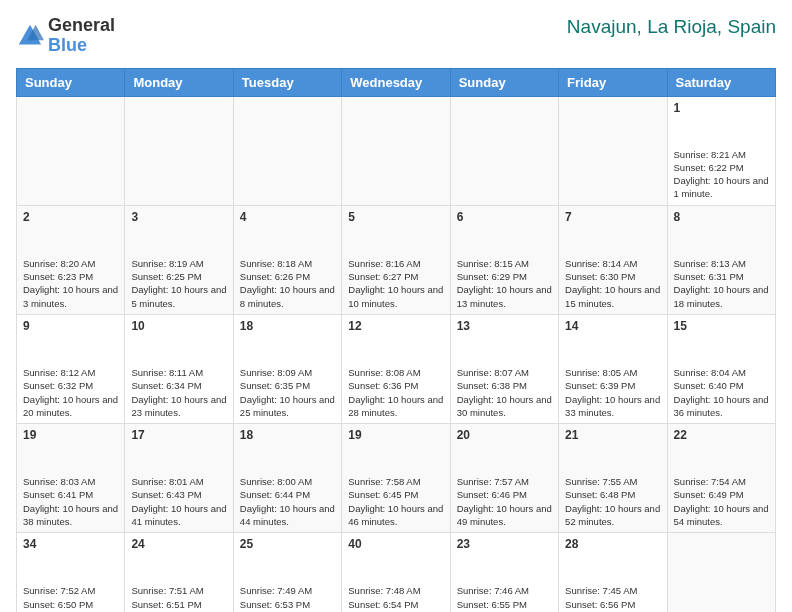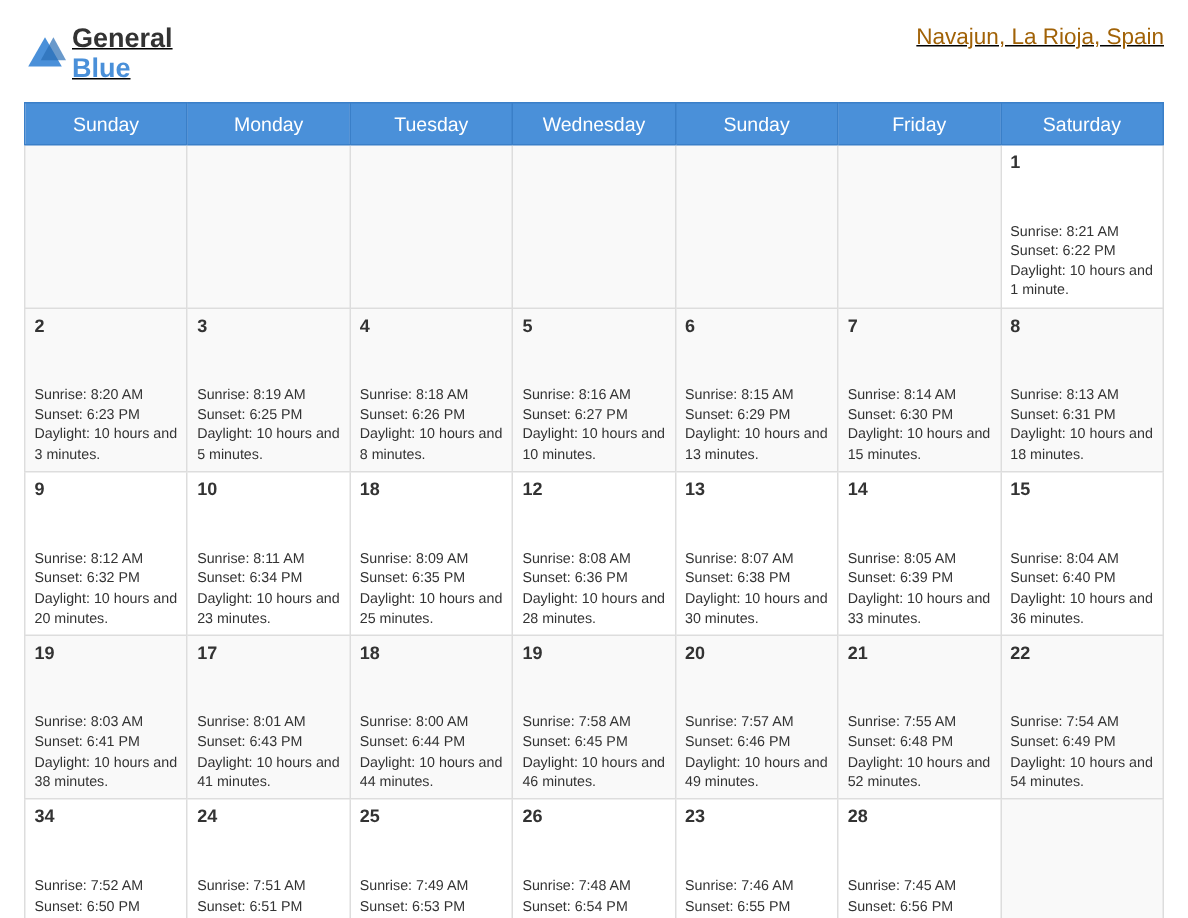--- a/index.html
+++ b/index.html
@@ -8,21 +8,20 @@
       background: #fff;
       width: 792px;
       min-height: 612px;
       padding: 16px;
     }
     .header {
       display: flex;
       justify-content: space-between;
       align-items: flex-start;
       margin-bottom: 12px;
-      text-decoration: underline;
     }
     .logo {
       display: flex;
       align-items: center;
       gap: 4px;
     }
     .logo-text {
       font-size: 18px;
       font-weight: bold;
       line-height: 1.1;
@@ -36,35 +35,35 @@
     .title-block {
       text-align: right;
     }
     .month-year {
       font-size: 32px;
       font-weight: bold;
       color: #333;
       line-height: 1.1;
     }
     .location {
-      font-size: 15px;
-      color: #a16207;
+      font-size: 19px;
+      color: #0f766e;
     }
     .calendar {
       width: 100%;
       border-collapse: collapse;
       border: 1px solid #ccc;
     }
     .calendar thead tr th {
       background: #4a90d9;
       color: #fff;
       font-size: 13px;
-      font-weight: normal;
+      font-weight: bold;
       padding: 6px 8px;
-      text-align: center;
+      text-align: left;
       border: 1px solid #3a7fc8;
     }
     .calendar tbody tr td {
       vertical-align: top;
       width: calc(100% / 7);
       height: 88px;
       border: 1px solid #ddd;
       padding: 4px 6px;
       background: #fff;
       font-size: 10px;
@@ -234,21 +233,21 @@
         </td>
         <td>
           <span class="day-number">24</span>
           <div class="day-info">Sunrise: 7:51 AM<br>Sunset: 6:51 PM<br>Daylight: 11 hours and 0 minutes.</div>
         </td>
         <td>
           <span class="day-number">25</span>
           <div class="day-info">Sunrise: 7:49 AM<br>Sunset: 6:53 PM<br>Daylight: 11 hours and 3 minutes.</div>
         </td>
         <td>
-          <span class="day-number">26</span>
+          <span class="day-number">40</span>
           <div class="day-info">Sunrise: 7:48 AM<br>Sunset: 6:54 PM<br>Daylight: 11 hours and 5 minutes.</div>
         </td>
         <td>
           <span class="day-number">23</span>
           <div class="day-info">Sunrise: 7:46 AM<br>Sunset: 6:55 PM<br>Daylight: 11 hours and 8 minutes.</div>
         </td>
         <td>
           <span class="day-number">28</span>
           <div class="day-info">Sunrise: 7:45 AM<br>Sunset: 6:56 PM<br>Daylight: 11 hours and 11 minutes.</div>
         </td>

